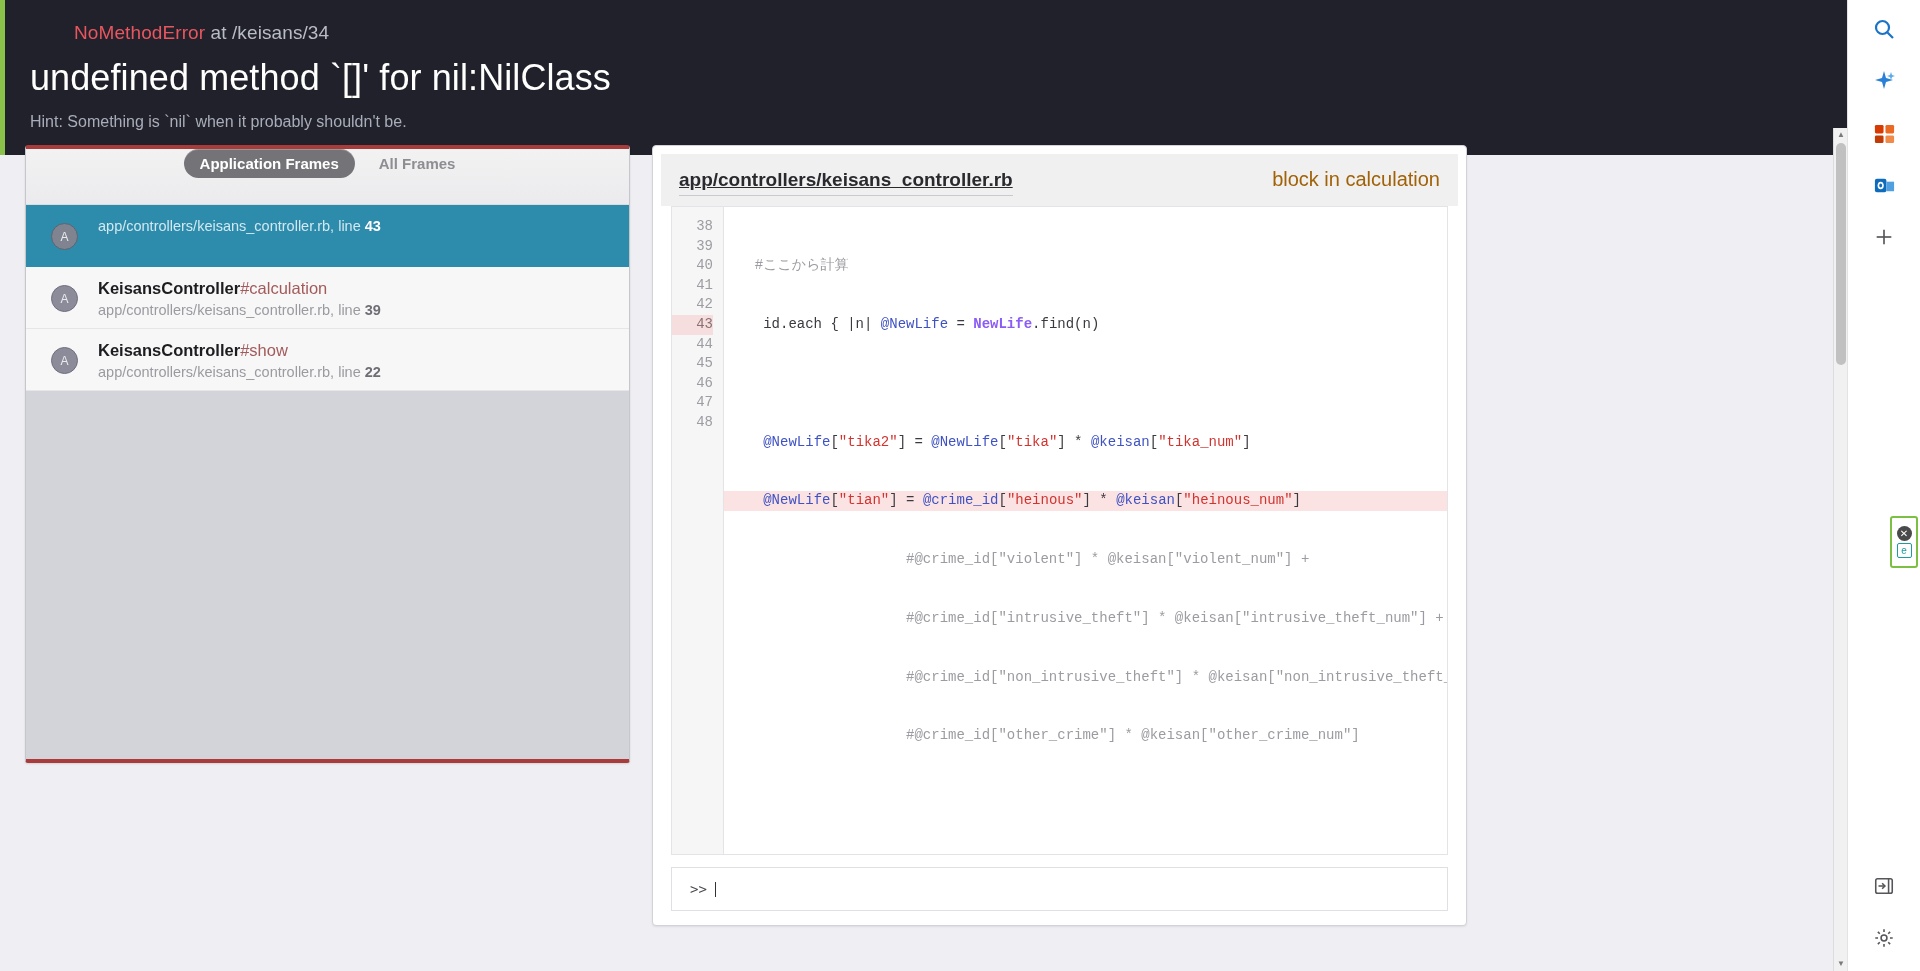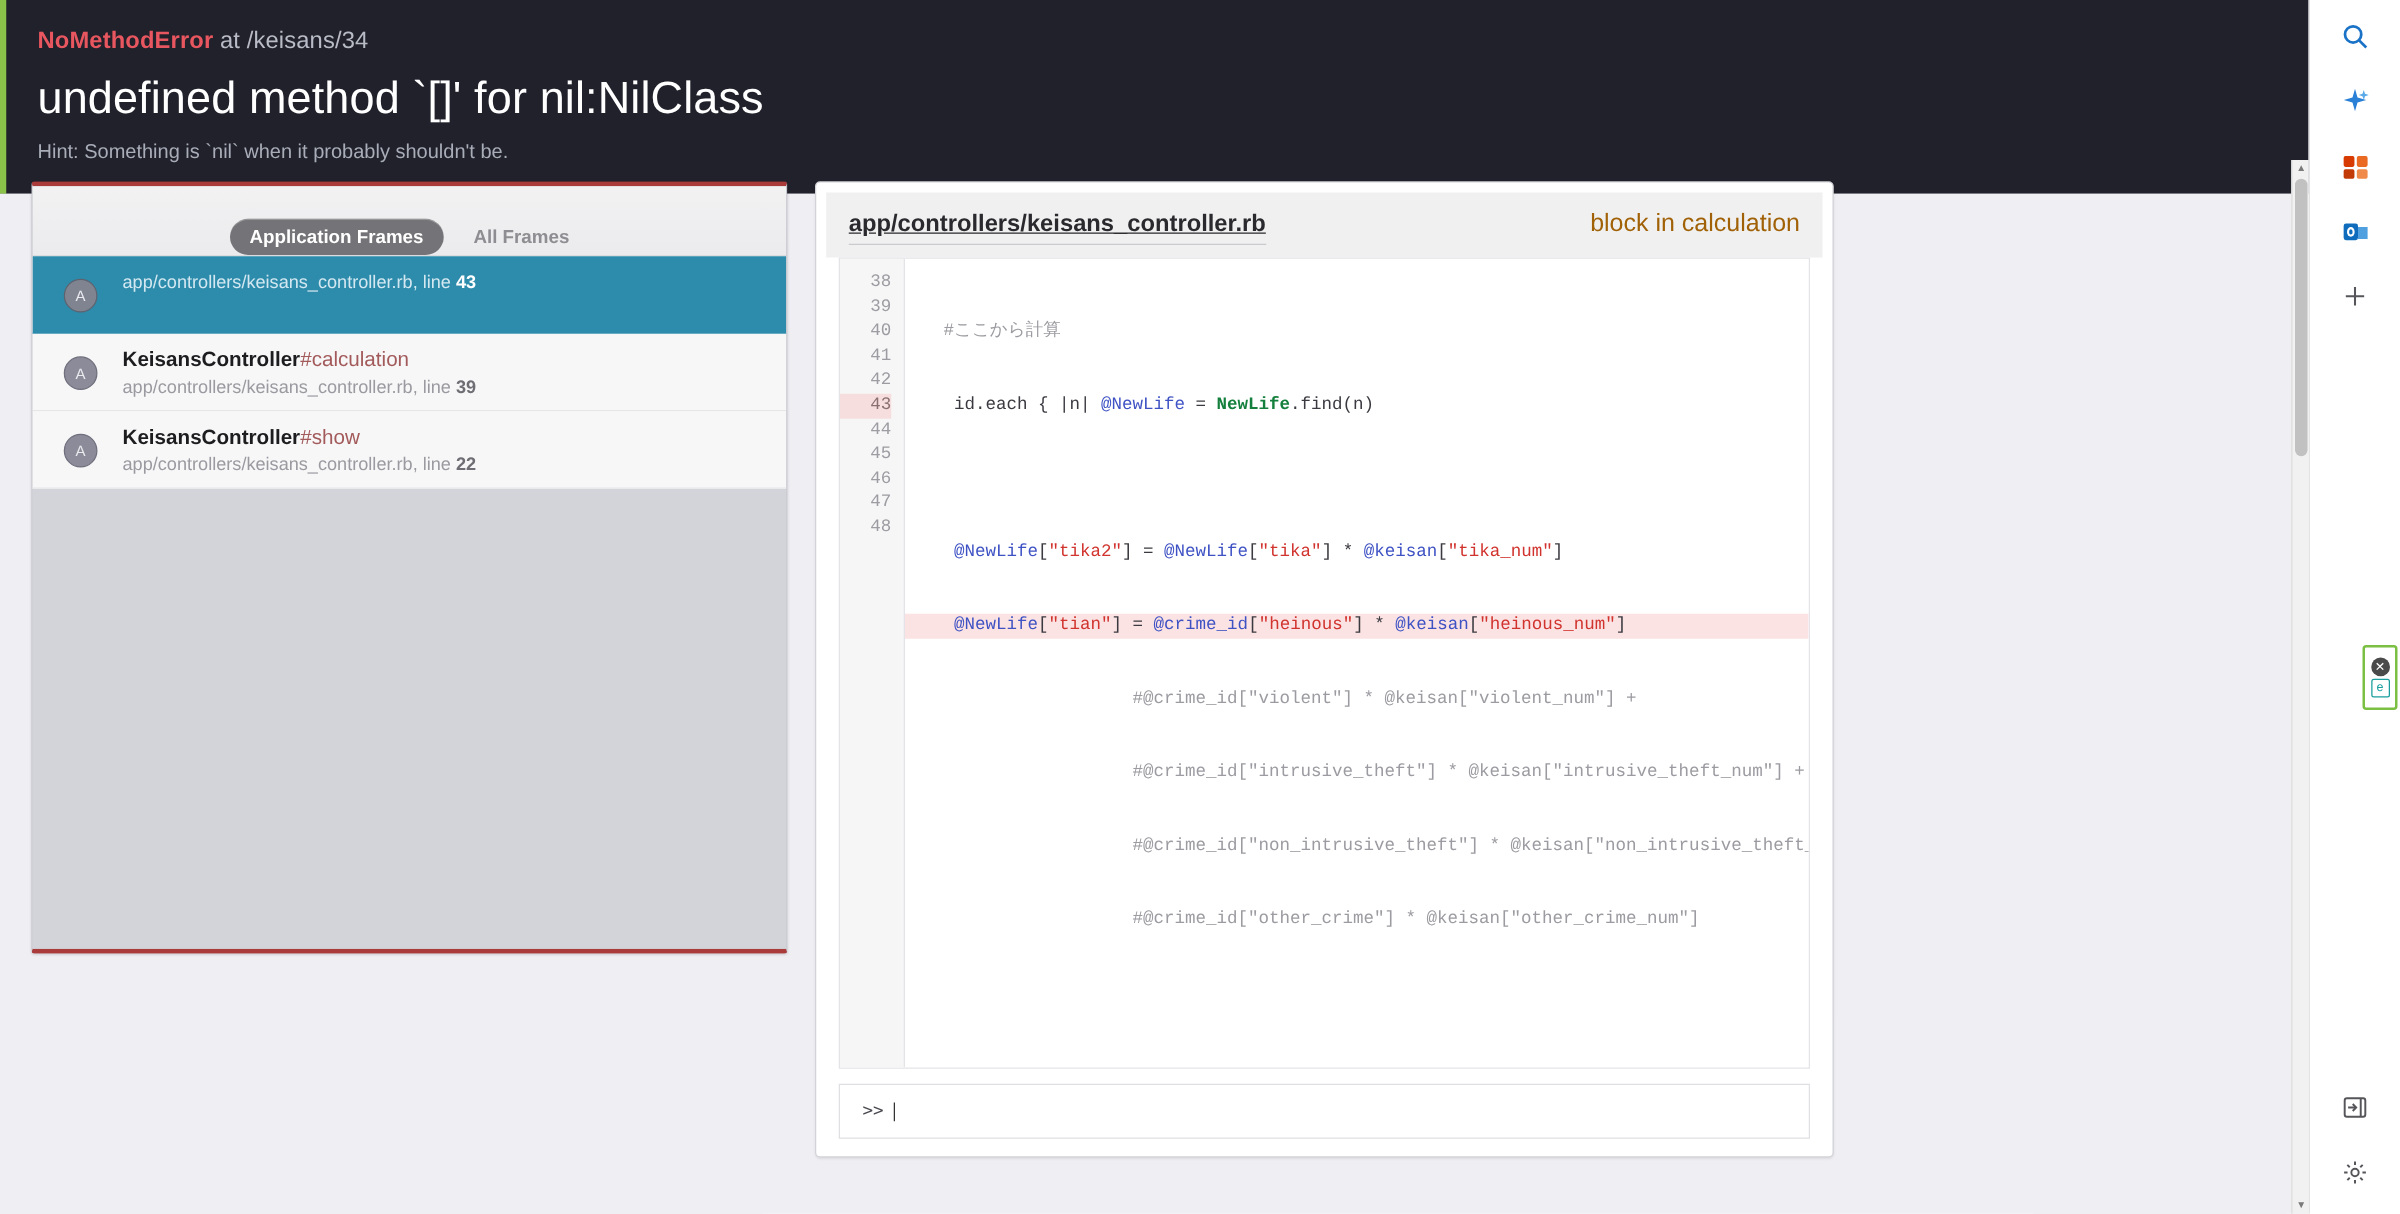--- a/index.html
+++ b/index.html
@@ -25,21 +25,21 @@
   }
 
   
   .error-header {
     position: absolute; left: 0; top: 0;
     width: 1847px; height: 155px;
     background: #20212b;
     padding: 22px 0 0 30px;
   }
   .err-line1 { font-size: 19px; color: #b9bcc6; letter-spacing: .1px; }
-  .err-class { color: #e8565f; font-weight: bold; }
+  .err-class { color: #e8565f; font-weight: normal; margin-left: 44px; }
   .err-at { color: #b9bcc6; }
   .err-title {
     margin-top: 13px;
     font-size: 36px; color: #ffffff; font-weight: normal;
     letter-spacing: .1px;
   }
   .err-hint {
     margin-top: 14px; font-size: 16px; color: #a9adb8;
   }
 
@@ -59,21 +59,21 @@
     border-top: 4px solid #a93b3b;
     border-bottom: 4px solid #a93b3b;
     border-radius: 3px;
     box-shadow: 0 1px 2px rgba(0,0,0,.12);
     overflow: hidden;
   }
   .frames-tabs {
     height: 56px;
     background: linear-gradient(#f2f2f3,#ebebed);
     border-bottom: 1px solid #dcdcdf;
-    display: flex; align-items: flex-end; justify-content: center;
+    display: flex; align-items: flex-start; justify-content: center;
     gap: 8px;
   }
   .tab {
     font-size: 15px; font-weight: bold;
     color: #8d8d92;
     padding: 6px 16px; border-radius: 16px;
     cursor: pointer;
   }
   .tab.active {
     background: #747478; color: #ffffff;
@@ -151,21 +151,21 @@
     width: 52px;
     flex: 0 0 52px;
   }
   .gutter div { height: 19.6px; }
   .gutter div.hl { background: #f7dede; color: #8a7070; }
   .codelines { padding: 10px 0; flex: 1; white-space: pre; overflow: hidden; }
   .codelines div { height: 19.6px; padding-left: 14px; }
   .codelines div.hl { background: #fbe3e3; }
   .c-com { color: #9b9ba1; }
   .c-ivar { color: #3f52c4; }
-  .c-const { color: #15803d; font-weight: bold; margin-top: 47px; }
+  .c-const { color: #8b5cf6; font-weight: bold; margin-top: 47px; }
   .c-str { color: #d1332e; }
   .c-plain { color: #3a3a40; }
   .repl {
     margin: 12px 10px 6px 10px;
     border: 1px solid #e0e0e4;
     background: #ffffff;
     height: 44px;
     display: flex; align-items: center;
     padding-left: 18px;
     font-family: "DejaVu Sans Mono", monospace;

